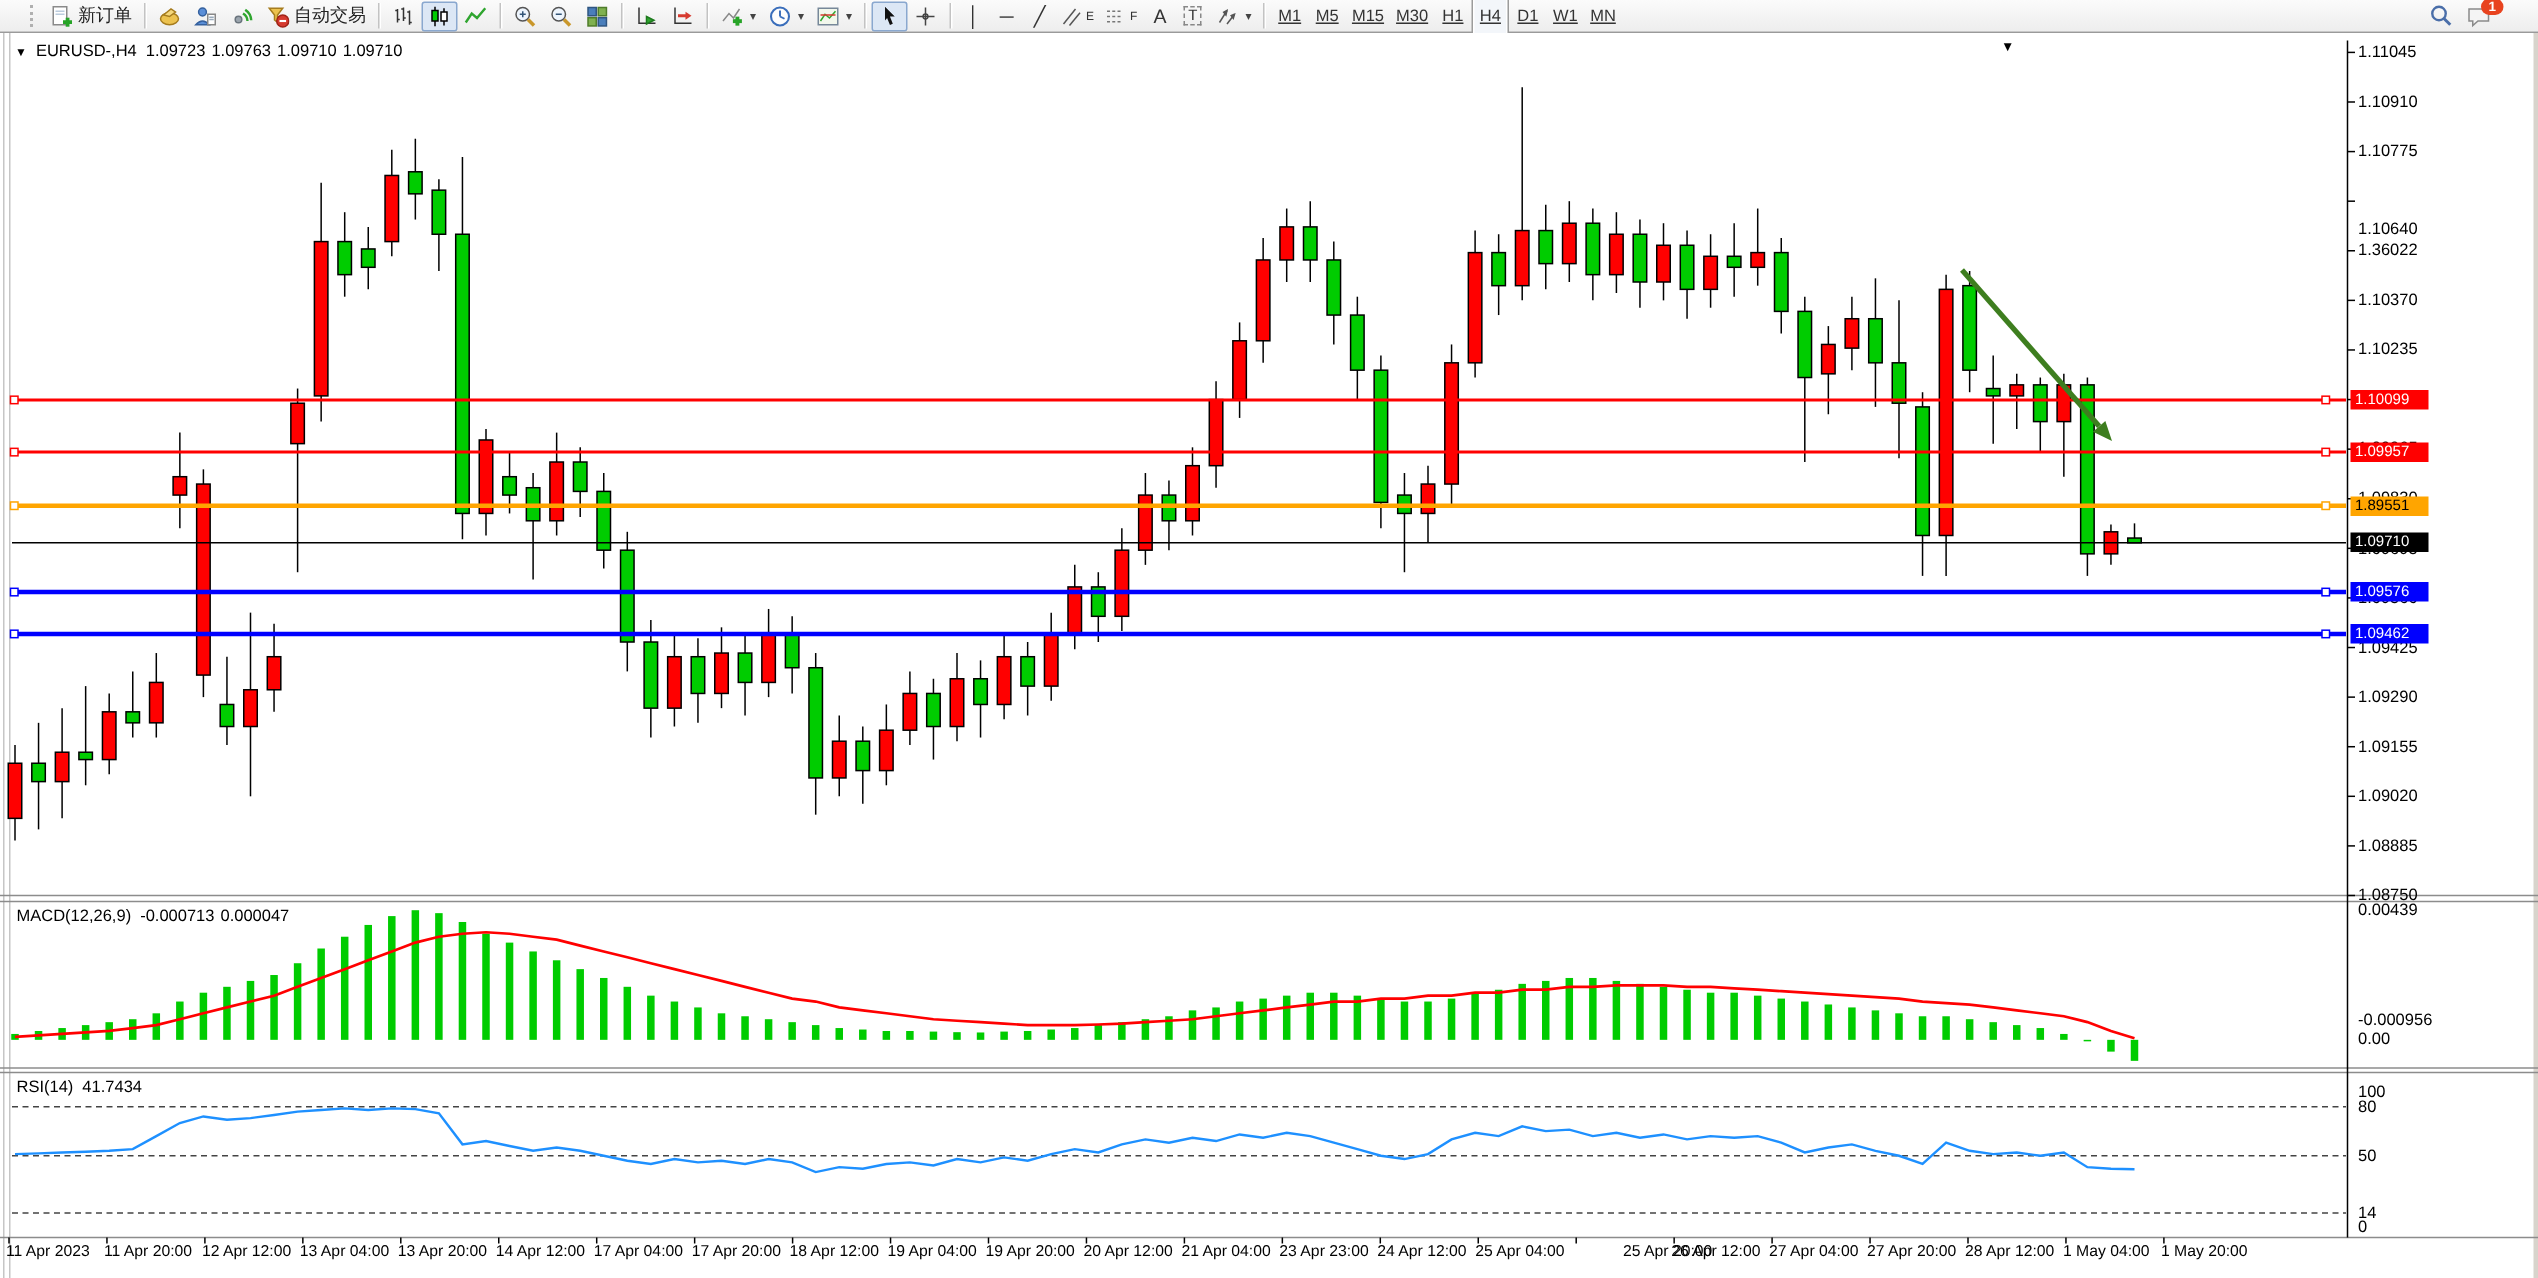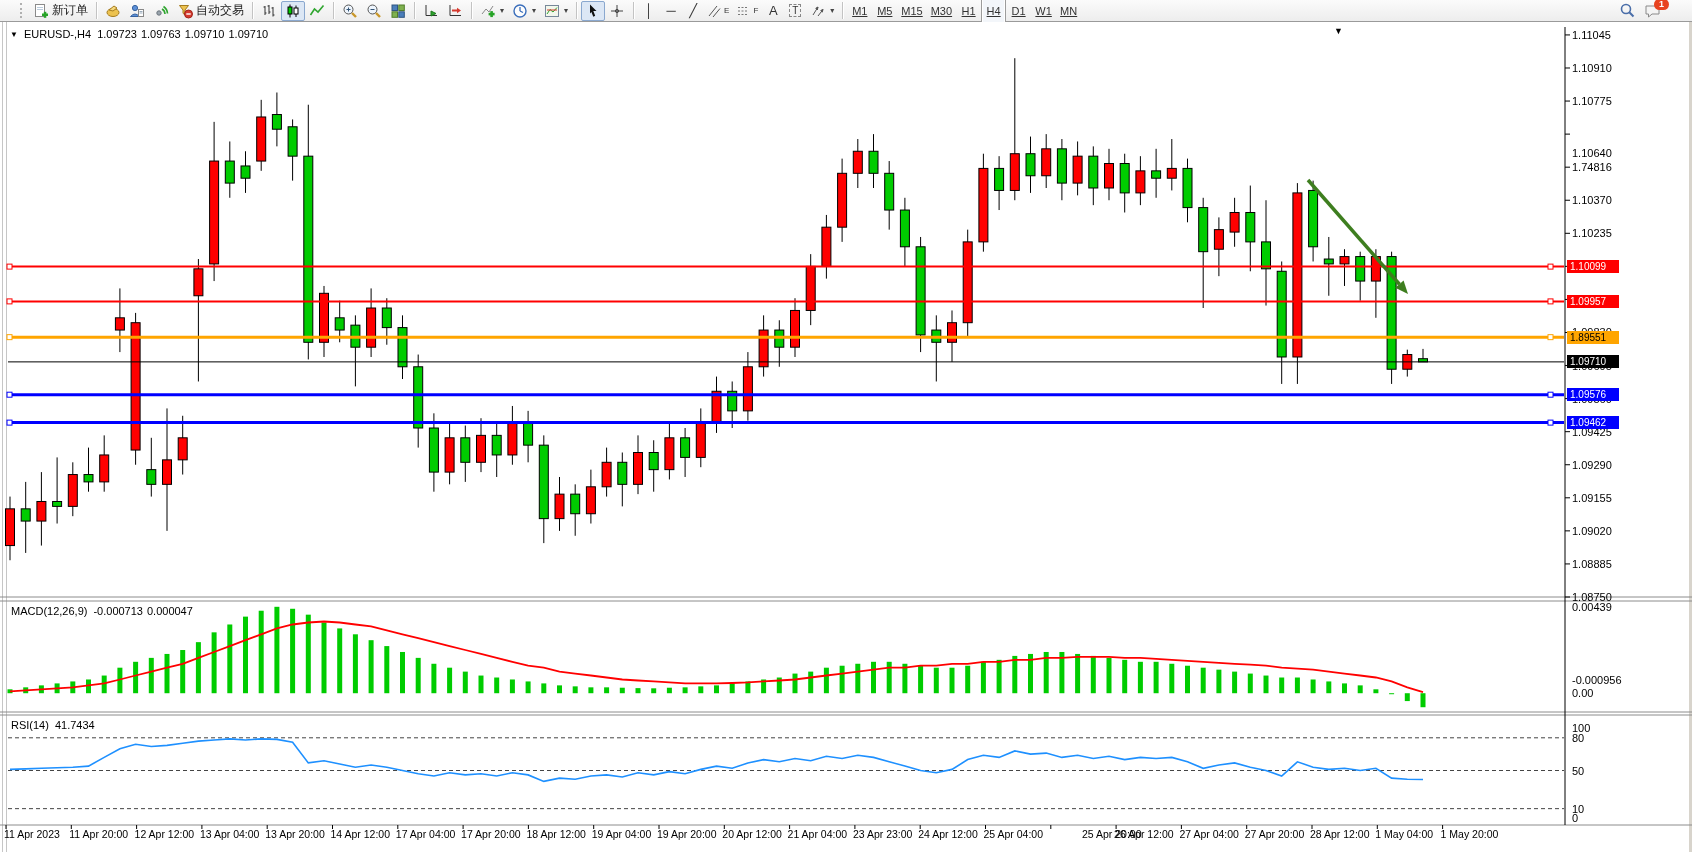--- a/index.html
+++ b/index.html
@@ -631,21 +631,21 @@
   <div class="pane-title" style="top:697px">
     <span>RSI(14)</span>
     <span>41.7434</span>
   </div>
 
   <div id="y-labels">
       <span class="ylab" style="top: 6.93155px;">1.11045</span>
       <span class="ylab" style="top: 39.9944px;">1.10910</span>
       <span class="ylab" style="top: 73.0572px;">1.10775</span>
       <span class="ylab" style="top: 101px; margin-top: 24px;">1.10640</span>
-      <span class="ylab" style="top: 139.183px;">1.74816</span>
+      <span class="ylab" style="top: 139.183px;">1.36022</span>
       <span class="ylab" style="top: 172.246px;">1.10370</span>
       <span class="ylab" style="top: 205.309px;">1.10235</span>
       <span class="ylab" style="top: 238.371px;">1.10100</span>
       <span class="ylab" style="top: 271.434px;">1.09965</span>
       <span class="ylab" style="top: 304.497px;">1.09830</span>
       <span class="ylab" style="top: 337.56px;">1.09695</span>
       <span class="ylab" style="top: 370.623px;">1.09560</span>
       <span class="ylab" style="top: 403.686px;">1.09425</span>
       <span class="ylab" style="top: 436.749px;">1.09290</span>
       <span class="ylab" style="top: 469.811px;">1.09155</span>
@@ -663,21 +663,21 @@
     </div>
   <div id="macd-labels">
       <span class="ylab" style="top: 579px;">0.00439</span>
       <span class="ylab" style="top: 665.224px;">0.00</span>
       <span class="ylab" style="top: 652px;">-0.000956</span>
     </div>
   <div id="rsi-labels">
       <span class="ylab" style="top: 700px;">100</span>
       <span class="ylab" style="top: 709.8px;">80</span>
       <span class="ylab" style="top: 742.5px;">50</span>
-      <span class="ylab" style="top: 780.65px;">10</span>
+      <span class="ylab" style="top: 780.65px;">14</span>
       <span class="ylab" style="top: 790px;">0</span>
     </div>
   <div id="x-labels">
       <span class="xlab" style="left: 4px;">11 Apr 2023</span>
       <span class="xlab" style="left: 69.3px;">11 Apr 20:00</span>
       <span class="xlab" style="left: 134.6px;">12 Apr 12:00</span>
       <span class="xlab" style="left: 199.9px;">13 Apr 04:00</span>
       <span class="xlab" style="left: 265.2px;">13 Apr 20:00</span>
       <span class="xlab" style="left: 330.5px;">14 Apr 12:00</span>
       <span class="xlab" style="left: 395.8px;">17 Apr 04:00</span>

